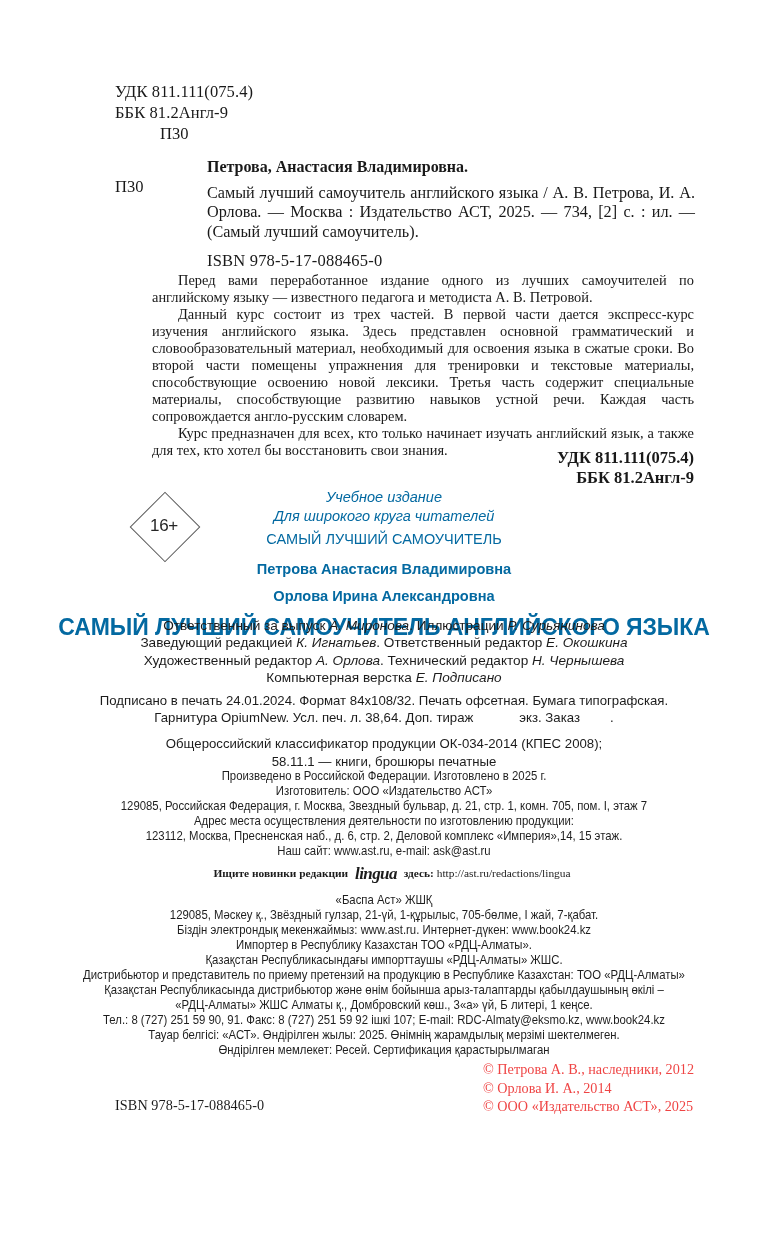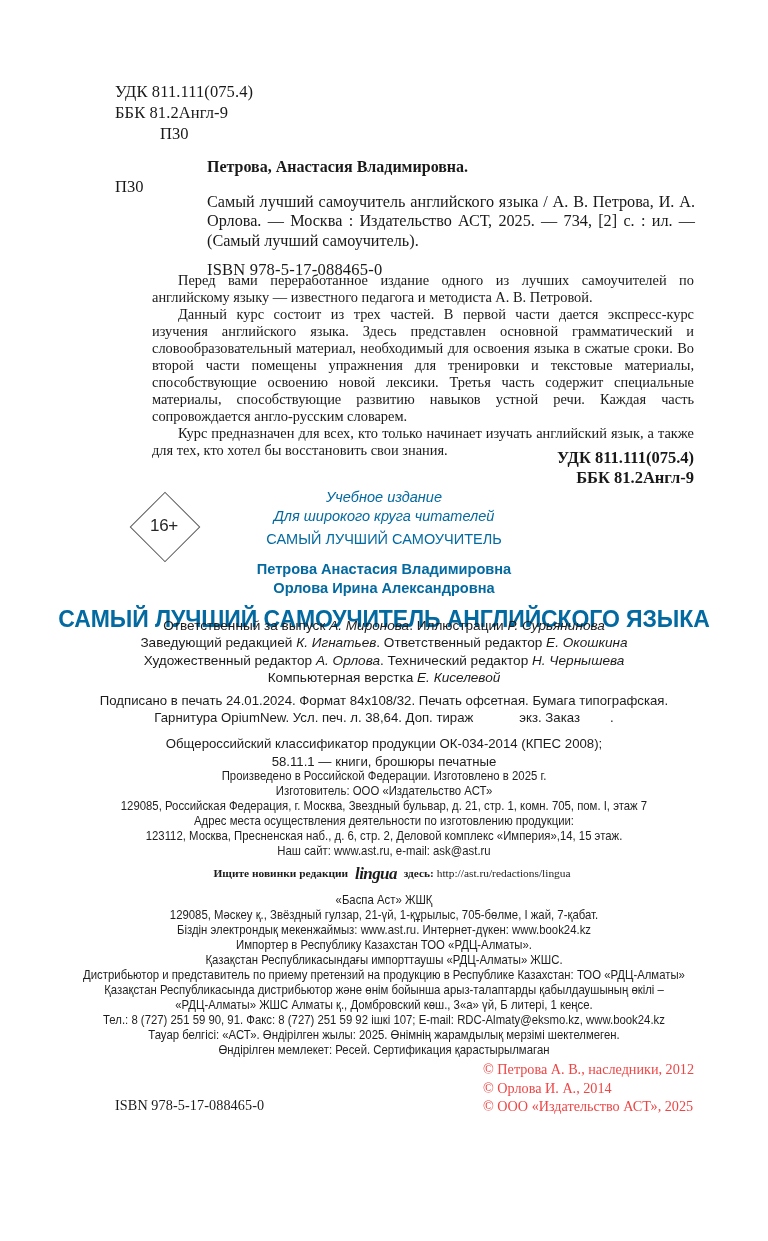--- a/index.html
+++ b/index.html
@@ -56,21 +56,21 @@
     position: absolute;
     left: 0;
     top: 20px;
     font-size: 16.5px;
   }
   .cip-desc {
     font-size: 16.2px;
     line-height: 19.6px;
     text-align: justify;
     text-align-last: left;
-    margin-top: 17px;
+    margin-top: 8px;
   }
   .cip-isbn {
     font-size: 16.5px;
     margin-top: 9px;
     margin-left: 92px;
     letter-spacing: 0.2px;
   }
 
   
   .annot {
@@ -285,29 +285,29 @@
   <div class="badge-wrap">
     <div class="badge-diamond"></div>
     <div class="badge-text">16+</div>
   </div>
 
   <div class="imprint">
     <div class="ital">Учебное издание</div>
     <div class="ital">Для широкого круга читателей</div>
     <div class="series">САМЫЙ ЛУЧШИЙ САМОУЧИТЕЛЬ</div>
     <div class="authors">Петрова Анастасия Владимировна</div>
-    <div class="authors" style="margin-top:0">Орлова Ирина Александровна</div>
+    <div class="authors" style="margin-top:8px">Орлова Ирина Александровна</div>
     <div class="book-title">САМЫЙ ЛУЧШИЙ САМОУЧИТЕЛЬ АНГЛИЙСКОГО ЯЗЫКА</div>
   </div>
 
   <div class="credits">
     <div><span>Ответственный за выпуск </span><i>А. Миронова</i><span>. Иллюстрации </span><i>Р. Сурьянинова</i></div>
     <div><span>Заведующий редакцией </span><i>К. Игнатьев</i><span>. Ответственный редактор </span><i>Е. Окошкина</i></div>
     <div><span>Художественный редактор </span><i>А. Орлова</i><span>. Технический редактор </span><i>Н. Чернышева</i></div>
-    <div><span>Компьютерная верстка </span><i>Е. Киселевой</i></div>
+    <div><span>Компьютерная верстка </span><i>Е. Подписано</i></div>
   </div>
 
   <div class="printinfo">
     <div>Подписано в печать 24.01.2024. Формат 84х108/32. Печать офсетная. Бумага типографская.</div>
     <div><span>Гарнитура OpiumNew. Усл. печ. л. 38,64. Доп. тираж</span><span class="gap-sm"></span><span>экз. Заказ</span><span class="gap-xs"></span><span>.</span></div>
     <div class="okp">Общероссийский классификатор продукции ОК-034-2014 (КПЕС 2008);</div>
     <div>58.11.1 — книги, брошюры печатные</div>
   </div>
 
   <div class="addr addr-ru">

